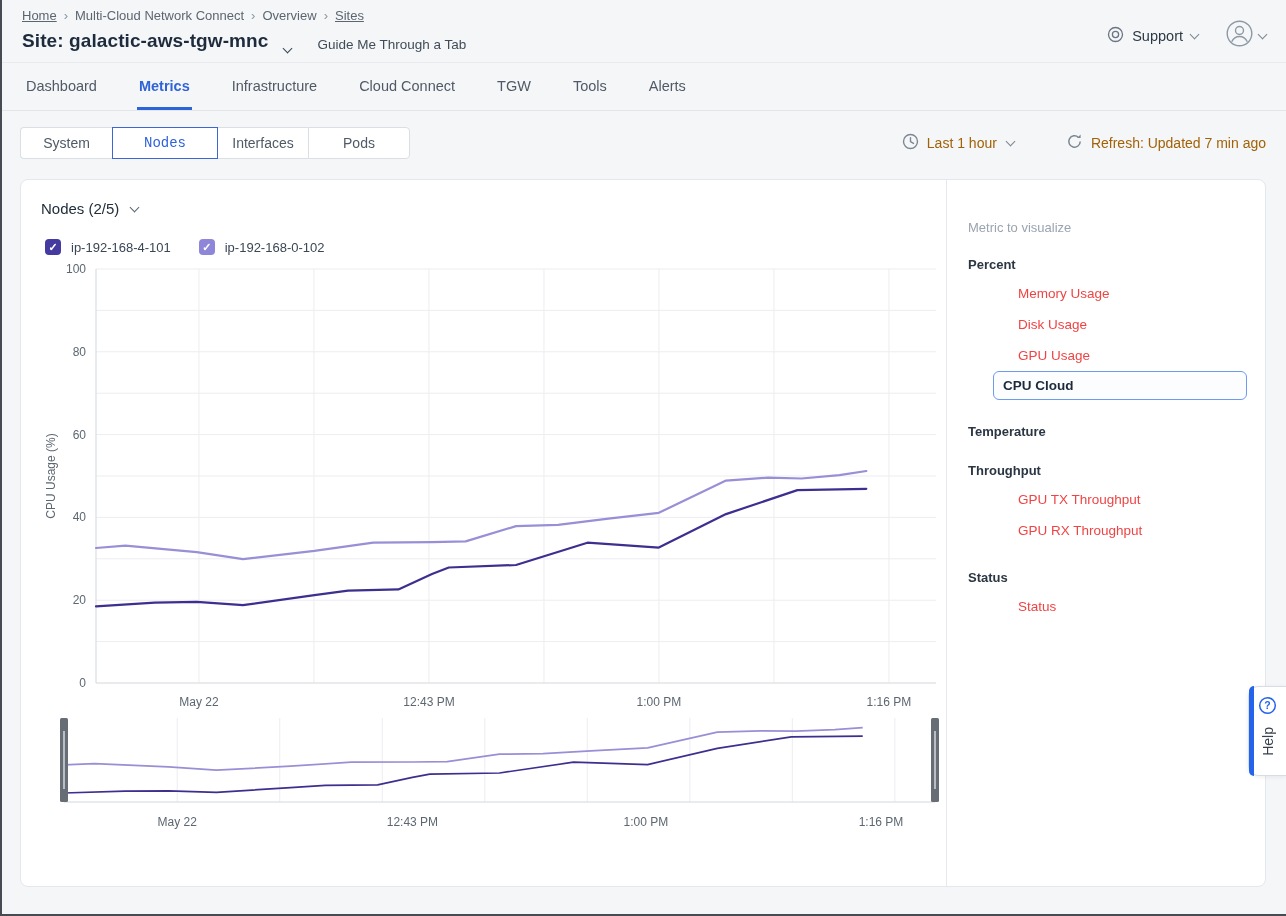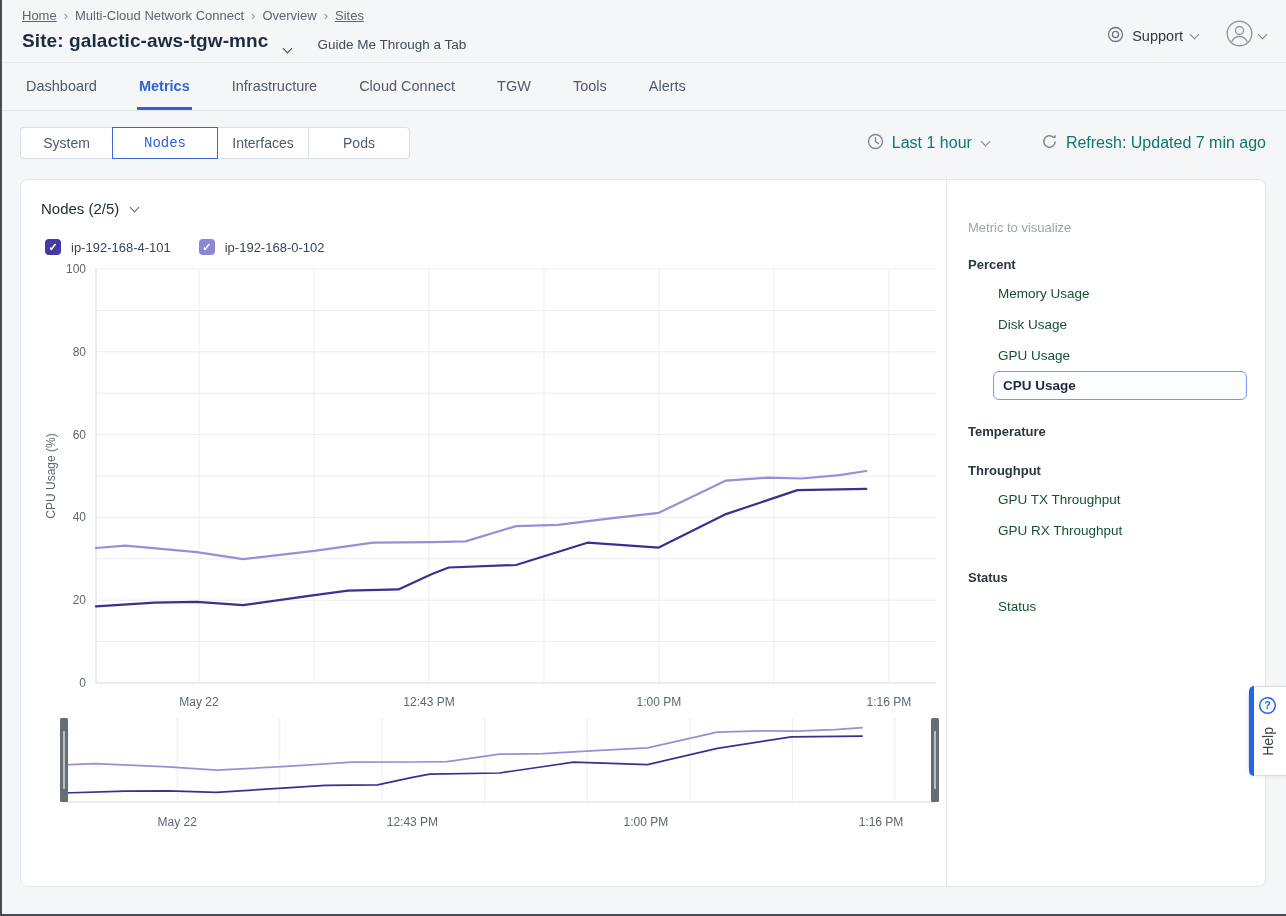--- a/index.html
+++ b/index.html
@@ -35,21 +35,21 @@
   .tab.active{color:#2f63d8;font-weight:700;border-bottom-color:#2f63d8}
 
   
   .controls{display:flex;justify-content:space-between;align-items:center;margin:16px 20px 6px}
   .segs{display:flex}
   .seg{background:#fff;border:1px solid #d9dfe5;border-right-width:0;font-size:14px;color:#4f5a66;padding:7px 0;text-align:center;cursor:pointer}
   .seg:first-child{border-radius:4px 0 0 4px}
   .seg:last-child{border-radius:0 4px 4px 0;border-right-width:1px}
   .seg.active{border:1px solid #3b66d4;color:#2f63d8;border-right-width:1px}
   .seg.active + .seg{border-left-width:0}
-  .ctl-right{display:flex;align-items:center;font-size:16px;color:#0f766e}
+  .ctl-right{display:flex;align-items:center;font-size:14px;color:#a16207}
   .time-group{display:flex;align-items:center;gap:8px;cursor:pointer}
   .refresh-group{display:flex;align-items:center;gap:8px;margin-left:52px;cursor:pointer}
   .ctl-right .chev{color:#7c8792;margin-left:2px}
 
   
   .panel{margin:20px;background:#fff;border:1px solid #e3e8ee;border-radius:8px;height:708px;display:flex;overflow:hidden}
   .panel-left{flex:1;padding:20px 0 0 20px;min-width:0}
   .panel-title-row{display:flex;align-items:center;gap:12px}
   .panel-title{font-size:15px;color:#222e3a}
   .panel-title-row .chev{color:#5c6670}
@@ -58,21 +58,21 @@
   .cb{width:16px;height:16px;border-radius:4px;color:#fff;font-size:11px;font-weight:bold;display:flex;align-items:center;justify-content:center;line-height:1}
   .legend-label{font-size:13px;color:#3a4654}
   .chart-area svg{display:block}
   .axis-text{font-size:12px;fill:#5d6771}
 
   
   .panel-right{width:319px;border-left:1px solid #e5e9ed;padding:40px 18px 0 21px}
   .sb-title{font-size:13px;color:#9aa4af;margin-bottom:22px}
   .group-name{font-size:13px;font-weight:700;color:#2b3642;margin:24px 0 6px}
   .group-name:first-of-type{margin-top:0}
-  .metric-item{font-size:13.5px;color:#14532d;margin-left:30px;padding:8px 0;cursor:pointer}
+  .metric-item{font-size:13.5px;color:#ef4444;margin-left:50px;padding:8px 0;cursor:pointer}
   .metric-item.selected{margin-left:25px;padding:6px 9px;border:1.5px solid #6f9bef;background:#fbfdff;border-radius:6px;font-weight:700;color:#1d2a3a}
 
   
   .help-btn{position:absolute;top:686px;right:0;width:38px;height:90px;background:#fff;border:1px solid #d7dde3;border-right:none;border-radius:10px 0 0 10px;box-shadow:0 1px 4px rgba(30,40,60,.08);display:flex;flex-direction:column;align-items:center;padding-top:9px;cursor:pointer;z-index:40}
   .help-btn::before{content:"";position:absolute;left:0;top:-1px;bottom:-1px;width:5px;background:#2563eb;border-radius:10px 0 0 10px}
   .help-label{writing-mode:vertical-rl;transform:rotate(180deg);font-size:14px;color:#39424c;margin-top:8px}
 </style>
 </head>
 <body>
 
@@ -238,21 +238,21 @@
         </svg>
     </div>
   </div>
   <div class="panel-right">
     <div class="sb-title">Metric to visualize</div>
     <div>
         <div class="group-name">Percent</div>
         <div class="metric-item">Memory Usage</div>
         <div class="metric-item">Disk Usage</div>
         <div class="metric-item">GPU Usage</div>
-        <div class="metric-item selected">CPU Usage</div>
+        <div class="metric-item selected">CPU Cloud</div>
         <div class="group-name">Temperature</div>
         <div class="group-name">Throughput</div>
         <div class="metric-item">GPU TX Throughput</div>
         <div class="metric-item">GPU RX Throughput</div>
         <div class="group-name">Status</div>
         <div class="metric-item">Status</div>
       </div>
   </div>
 </div>
 

